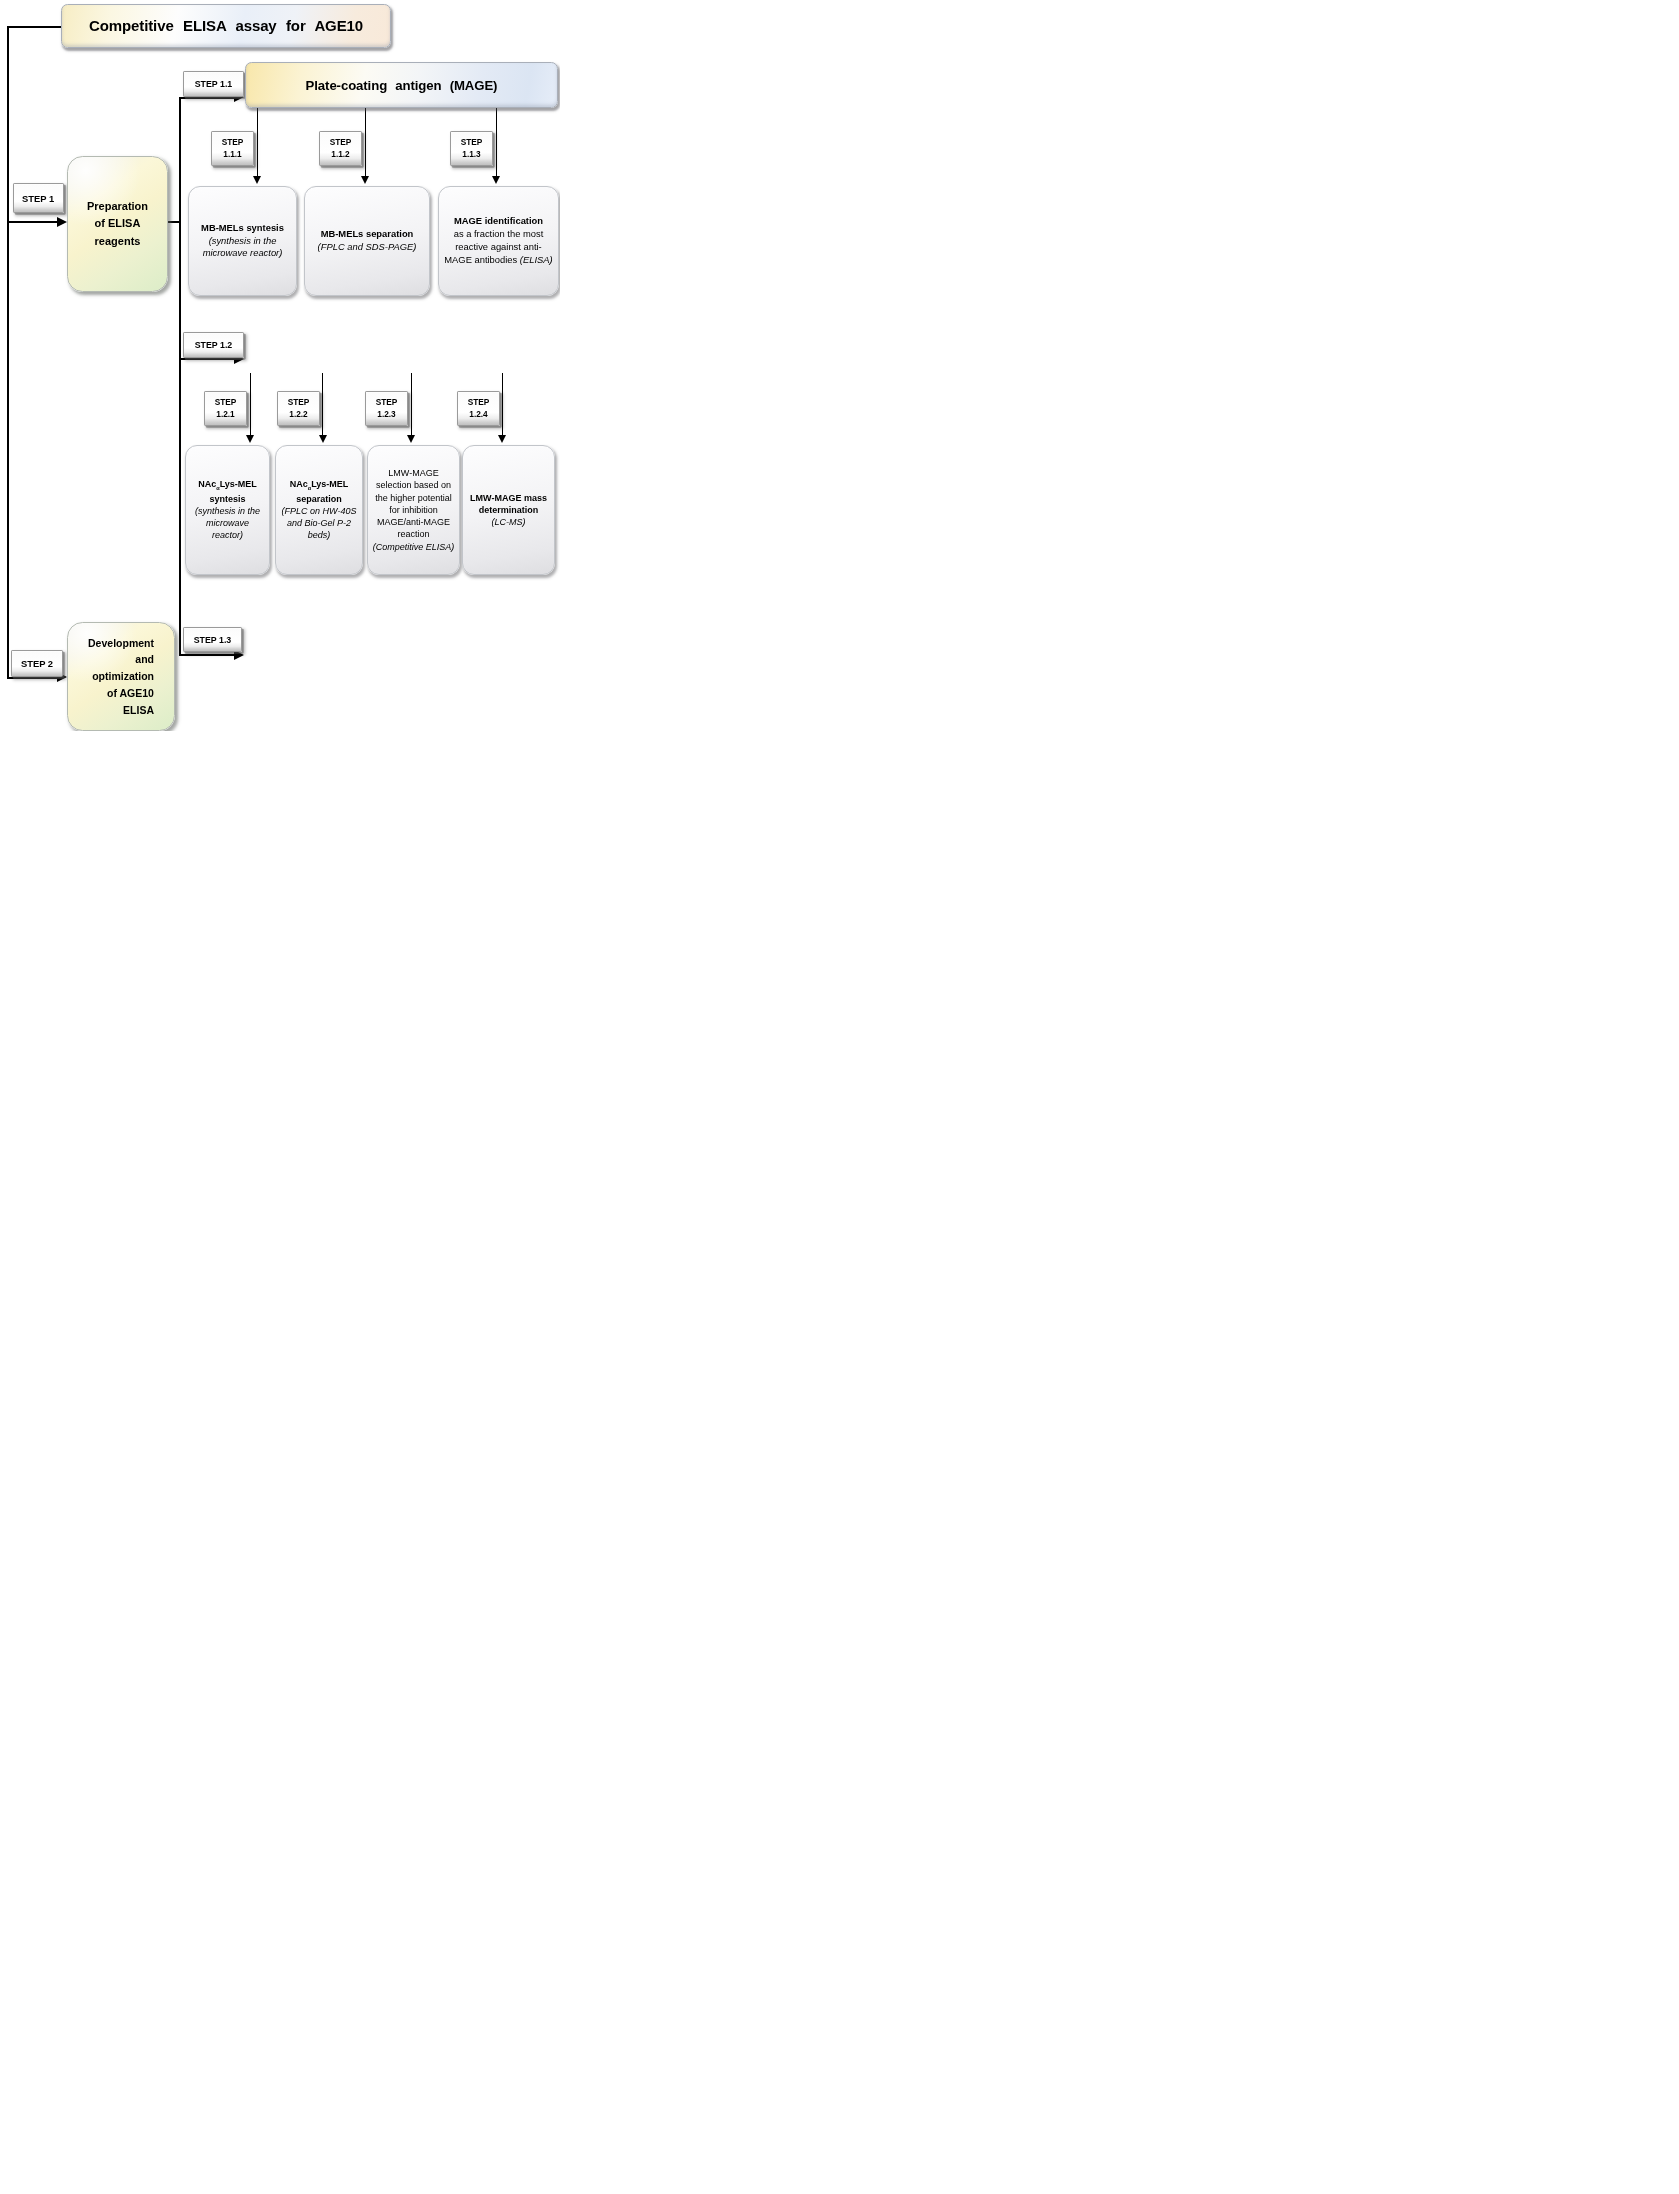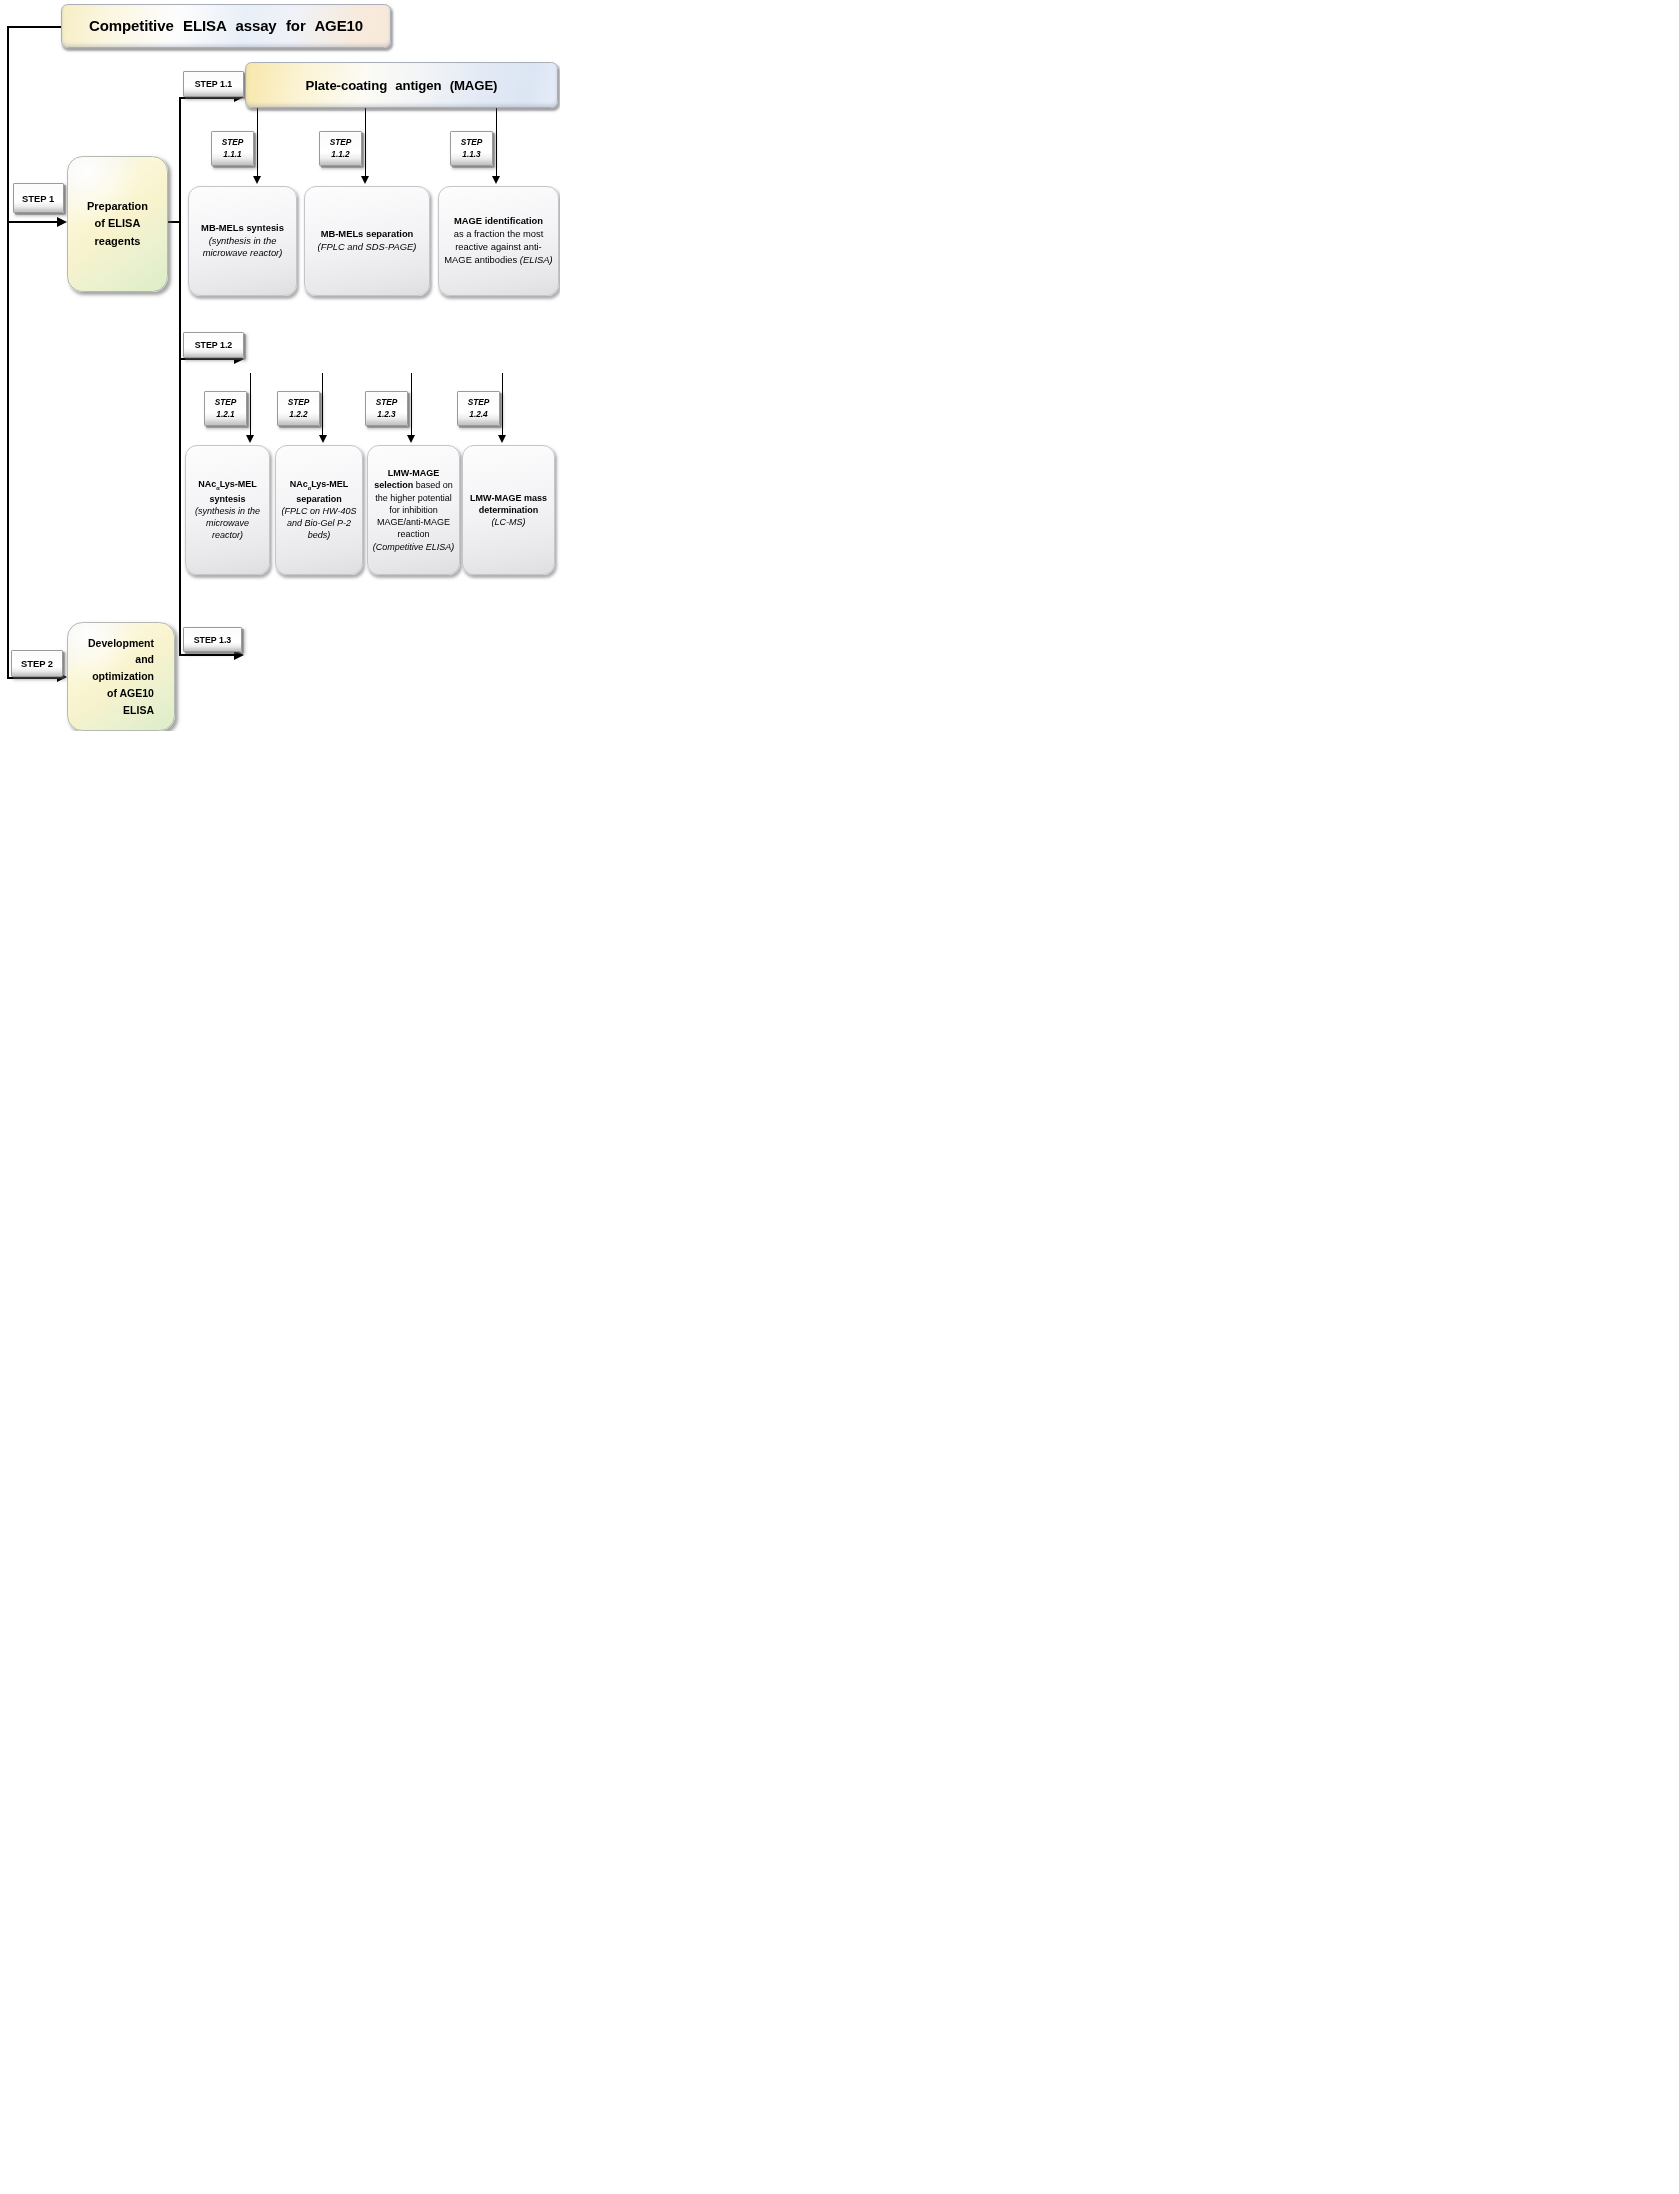--- a/index.html
+++ b/index.html
@@ -29,31 +29,31 @@
        box-shadow:2.2px 2.8px 3.3px rgba(90,95,90,.55);
        font-weight:bold;font-size:11px;line-height:1.55;white-space:pre-line;}
 
   .pbox{position:absolute;display:flex;align-items:center;justify-content:center;text-align:center;
         border:0.6px solid #c2c5ca;border-radius:12px;
         background:linear-gradient(170deg,#fdfdfe 0%,#f3f3f5 50%,#e8e8eb 82%,#dedee1 100%);
         box-shadow:1.7px 2.2px 2.8px rgba(95,95,100,.5);}
   .ptext{padding:3.3px 4.4px;font-size:9.4px;line-height:1.38;}
   .r2 .ptext{font-size:9px;line-height:1.36;}
   .b{font-weight:bold;display:block;}
-  .b-in{font-weight:bold;margin-top:32px;}
+  .b-in{font-weight:normal;margin-top:32px;}
   .i{font-style:italic;display:block;}
   .i-in{font-style:italic;}
   sub{font-size:.62em;}
 
   .keycap{position:absolute;display:flex;align-items:center;justify-content:center;text-align:center;
           background:linear-gradient(180deg,#fbfbfb 0%,#ffffff 62%,#ededed 80%,#cfcfcf 92%,#c0c0c0 100%);
           border:0.6px solid #9a9a9a;border-radius:1.1px;
           box-shadow:1.7px 1.7px 0 rgba(95,95,95,.55), 2.2px 2.8px 3.3px rgba(0,0,0,.28), inset 0 0.6px 0 #fff;
           font-weight:bold;}
-  .keycap.small{flex-direction:column;line-height:1.35;font-size:8.3px;font-style:italic;}
+  .keycap.small{flex-direction:column;line-height:1.35;font-size:8.3px;}
 
   
   #title       {left:61px;top:3.9px;width:328px;height:42px;font-size:15px;}
   #bar-plate   {left:245px;top:62px;width:311px;height:44px;font-size:13.2px;}
   #bar-standard{left:245px;top:327px;width:311px;height:46px;font-size:13.2px;}
   #bar-murine  {left:245px;top:624px;width:309px;height:46px;font-size:12.7px;}
 
   #hub-prep{left:67px;top:156px;width:99px;height:134px;}
   #hub-dev {left:67px;top:622px;width:106px;height:107px;font-size:10.5px;line-height:1.6;text-align:right;}
 

